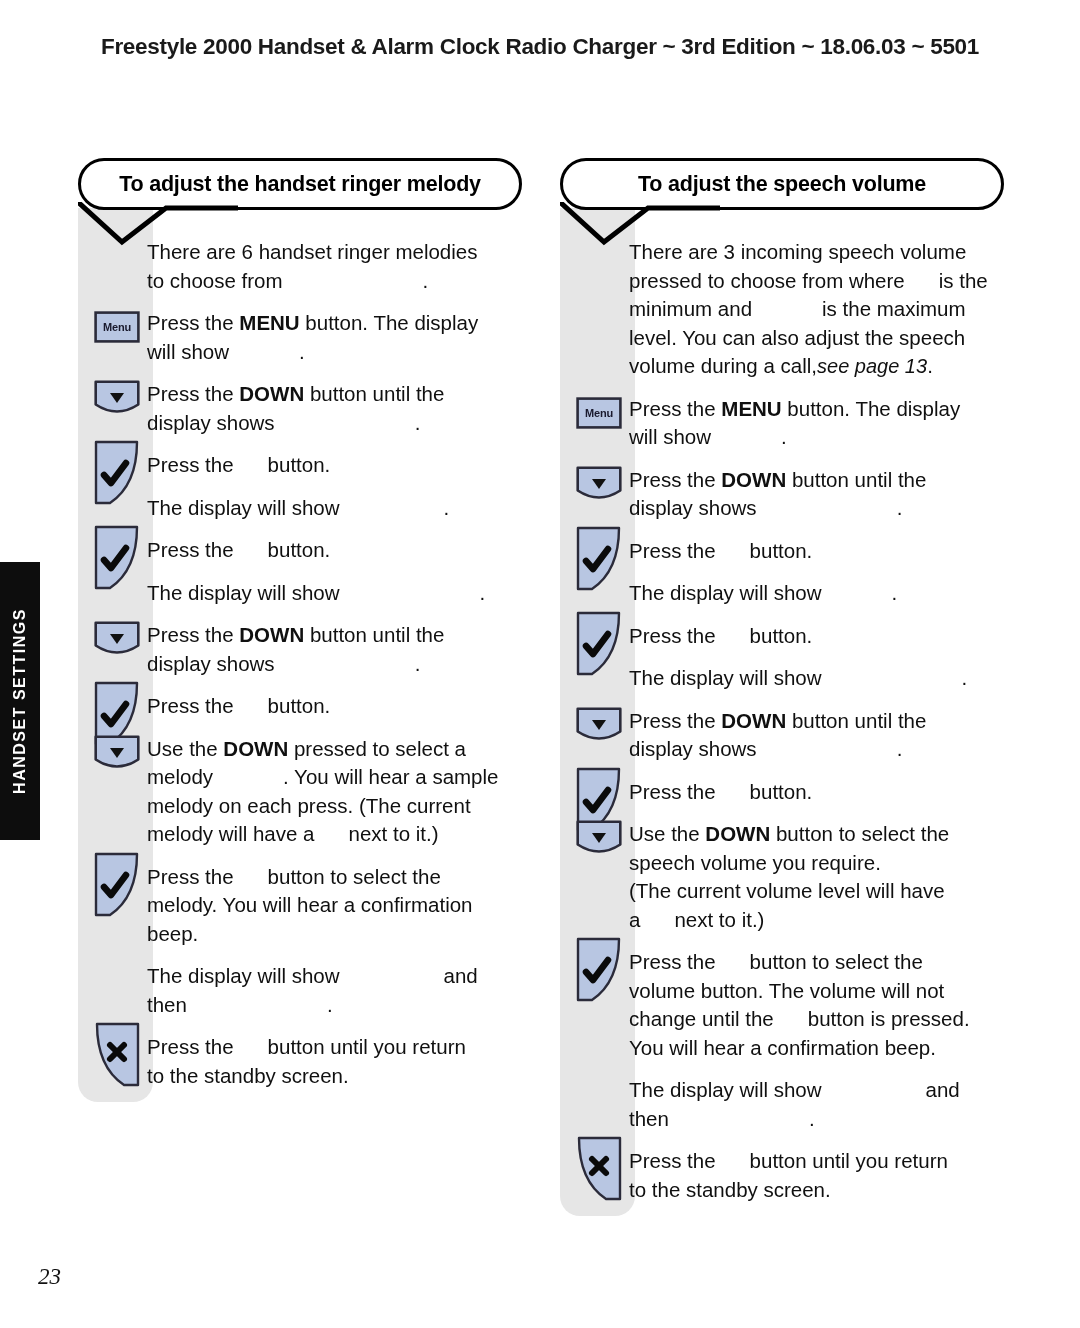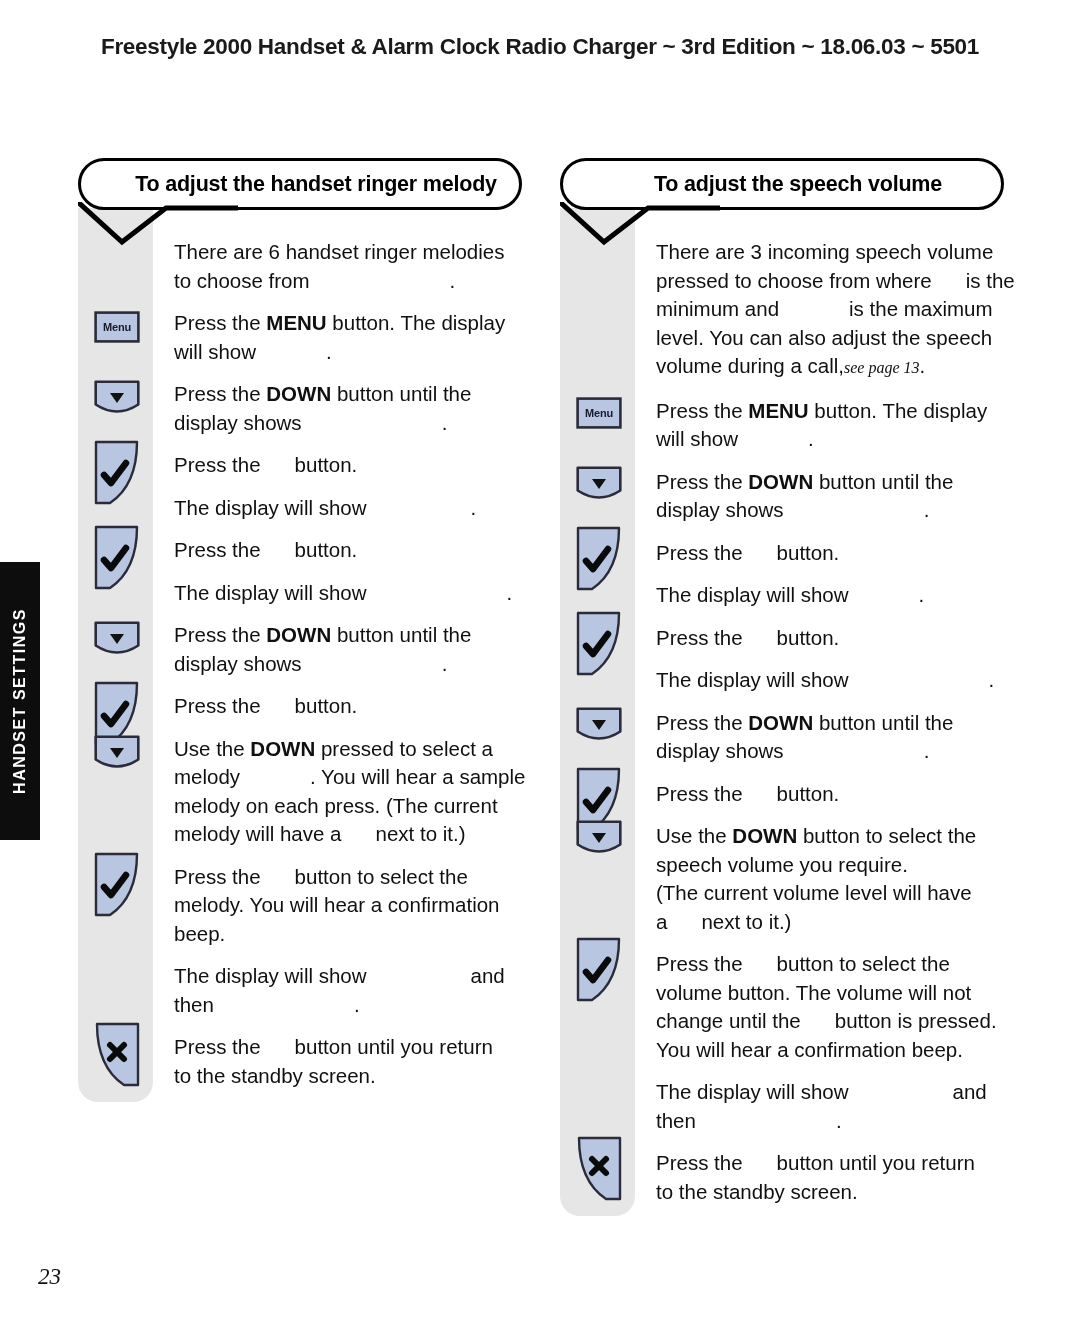--- a/index.html
+++ b/index.html
@@ -99,21 +99,20 @@
     height: 100%;
     display: flex;
     align-items: center;
     justify-content: center;
     font-family: "Liberation Sans", sans-serif;
     font-size: 21.5px;
     font-weight: bold;
     letter-spacing: -0.2px;
     color: #000000;
     white-space: nowrap;
-    padding-left: 16px;
   }
   
   .bubble-tail {
     position: absolute;
     left: 0px;
     top: 52px;
     width: 160px;
     height: 44px;
     z-index: 4;
   }
@@ -128,43 +127,43 @@
     top: -30px;
     width: 75px;
     background: #e6e6e6;
     border-bottom-left-radius: 20px;
     border-bottom-right-radius: 20px;
     z-index: 1;
   }
   .steps {
     position: relative;
     z-index: 2;
-    padding-left: 96px;
+    padding-left: 69px;
   }
 
   
   .step {
     position: relative;
     font-family: "Liberation Sans", sans-serif;
     font-size: 20.5px;
     line-height: 28.5px;
     color: #101010;
   }
   .step p {
     margin: 0;
   }
   .step .gap-s  { display: inline-block; width: 34px; }
   .step .gap-m  { display: inline-block; width: 70px; }
   .step .gap-l  { display: inline-block; width: 104px; }
   .step .gap-xl { display: inline-block; width: 140px; }
   .step b { font-weight: bold; }
   .step .ital {
-    font-family: Liberation Serif, serif;
+    font-family: Liberation Sans, sans-serif;
     font-style: italic;
-    font-size: 16px;
+    font-size: 20px;
   }
 
   
   .keyicon {
     position: absolute;
     z-index: 5;
   }
   .keyicon svg { display: block; }
   .key-menu-text {
     position: absolute;

